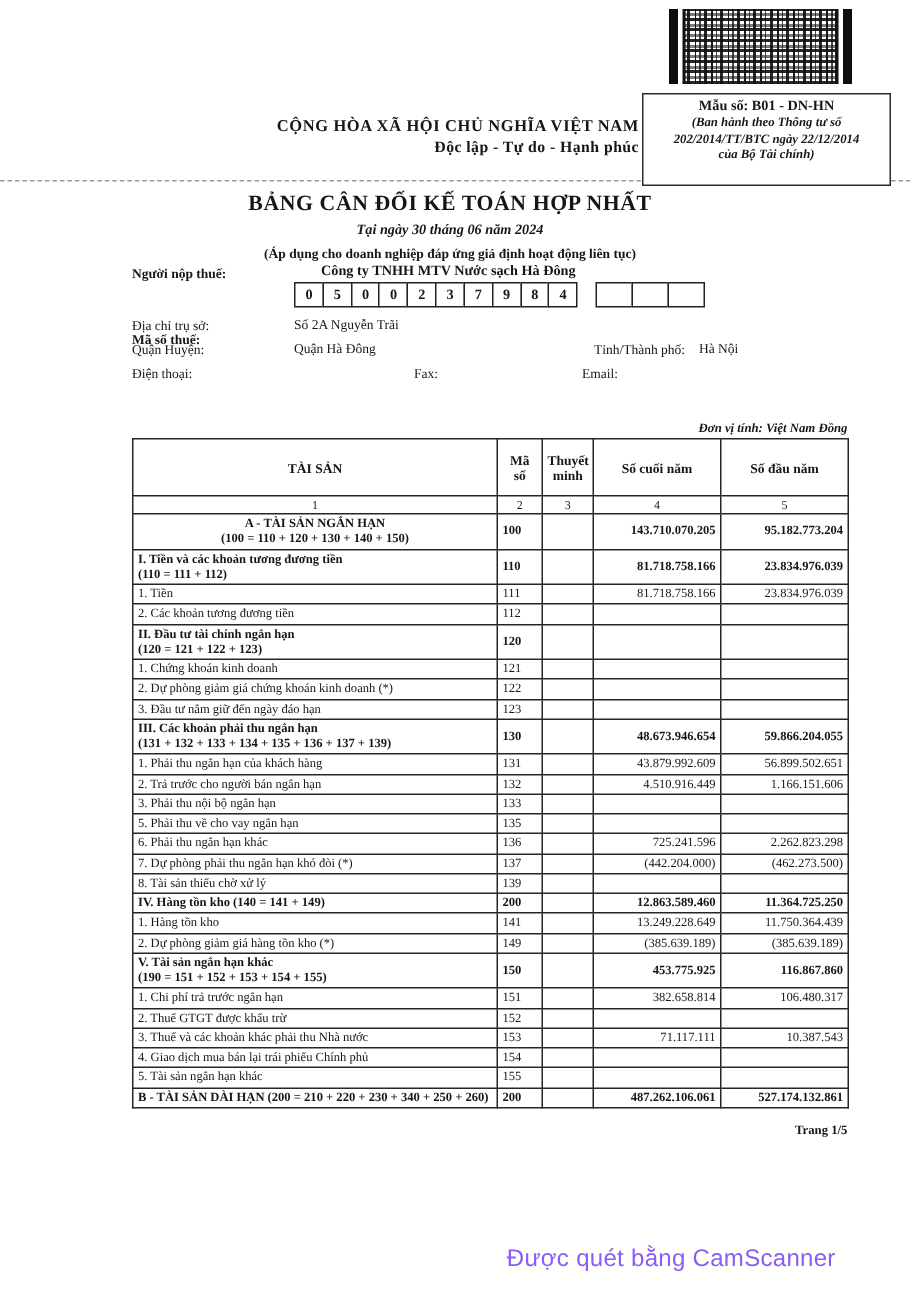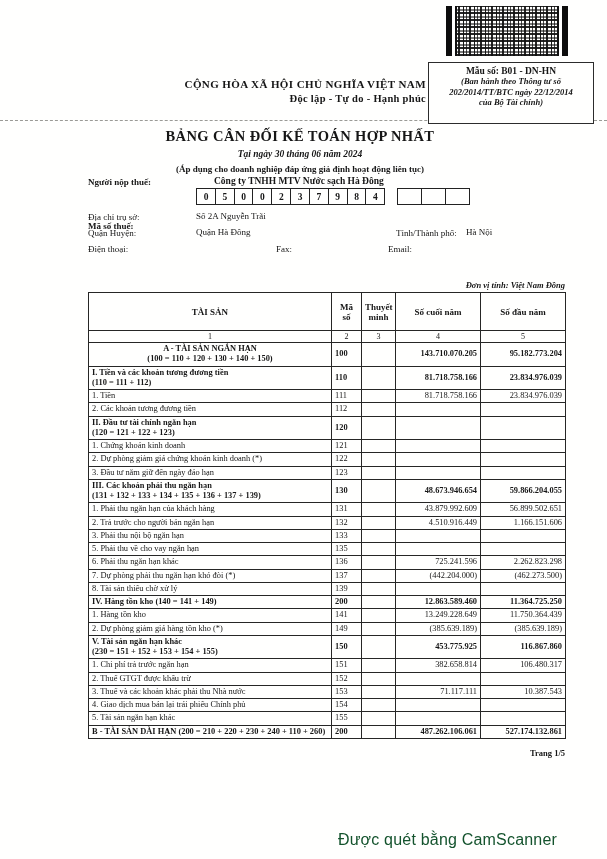--- a/index.html
+++ b/index.html
@@ -61,21 +61,21 @@
   .bst td.code{text-align:left;}
   .bst tr.item td{height:13px;}
   .bst tr.double td{height:21px;}
   .bst tr.section td, .bst tr.group td{font-weight:bold;}
   .bst td.lbl{white-space:pre-line;}
   .bst tr.center td.lbl{text-align:center;}
   
   .page-label{position:absolute;left:460px;top:748px;width:105px;text-align:right;font-size:8.5px;font-weight:bold;}
   .scanner-note{
     position:absolute;left:300px;top:831px;width:295px;text-align:center;
-    font-family:"Liberation Sans", sans-serif;font-size:16px;color:#14532d;letter-spacing:.2px;
+    font-family:"Liberation Sans", sans-serif;font-size:16px;color:#8b5cf6;letter-spacing:.2px;
   }
 </style>
 </head>
 <body>
 
 <div class="page">
 
   <div class="barcode"></div>
   <div class="sep-dash"></div>
 
@@ -289,21 +289,21 @@
         </tr>
         <tr class="item item">
           <td class="lbl">2. Dự phòng giảm giá hàng tồn kho (*)</td>
           <td class="code">149</td>
           <td class="note"></td>
           <td class="num">(385.639.189)</td>
           <td class="num">(385.639.189)</td>
         </tr>
         <tr class="group double">
           <td class="lbl">V. Tài sản ngắn hạn khác
-(230 = 151 + 152 + 153 + 154 + 155)</td>
+(190 = 151 + 152 + 153 + 154 + 155)</td>
           <td class="code">150</td>
           <td class="note"></td>
           <td class="num">453.775.925</td>
           <td class="num">116.867.860</td>
         </tr>
         <tr class="item item">
           <td class="lbl">1. Chi phí trả trước ngắn hạn</td>
           <td class="code">151</td>
           <td class="note"></td>
           <td class="num">382.658.814</td>
@@ -331,21 +331,21 @@
           <td class="num"></td>
         </tr>
         <tr class="item item">
           <td class="lbl">5. Tài sản ngắn hạn khác</td>
           <td class="code">155</td>
           <td class="note"></td>
           <td class="num"></td>
           <td class="num"></td>
         </tr>
         <tr class="section item">
-          <td class="lbl">B - TÀI SẢN DÀI HẠN (200 = 210 + 220 + 230 + 240 + 110 + 260)</td>
+          <td class="lbl">B - TÀI SẢN DÀI HẠN (200 = 210 + 220 + 230 + 340 + 250 + 260)</td>
           <td class="code">200</td>
           <td class="note"></td>
           <td class="num">487.262.106.061</td>
           <td class="num">527.174.132.861</td>
         </tr>
       </tbody>
   </table>
 
   <div class="page-label">Trang 1/5</div>
   <div class="scanner-note">Được quét bằng CamScanner</div>

